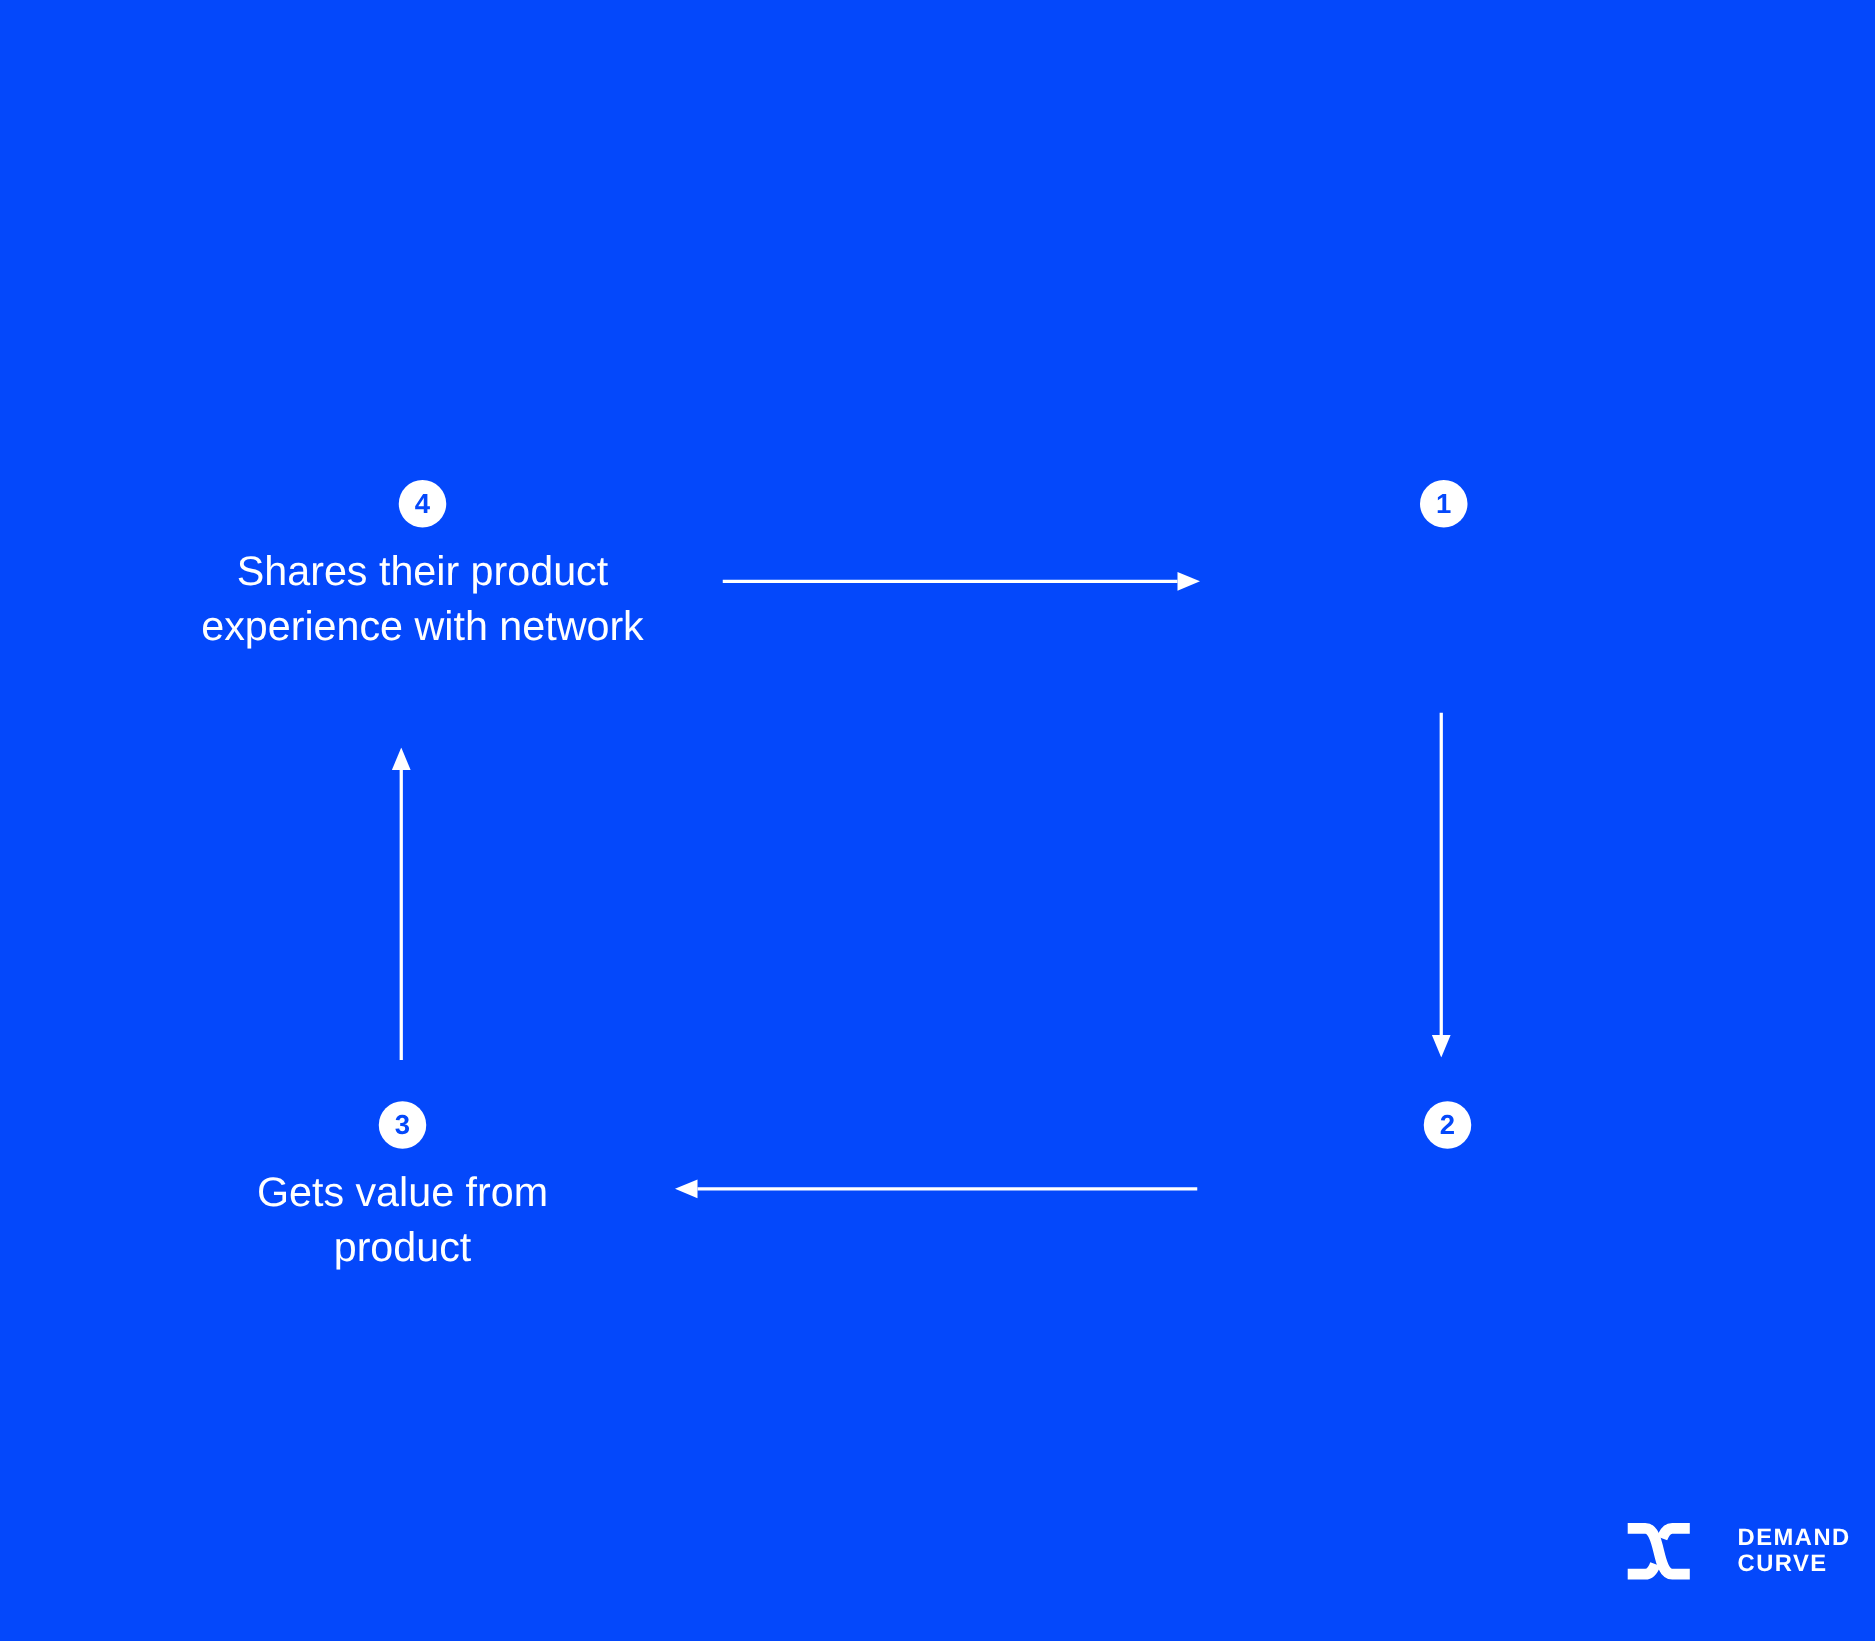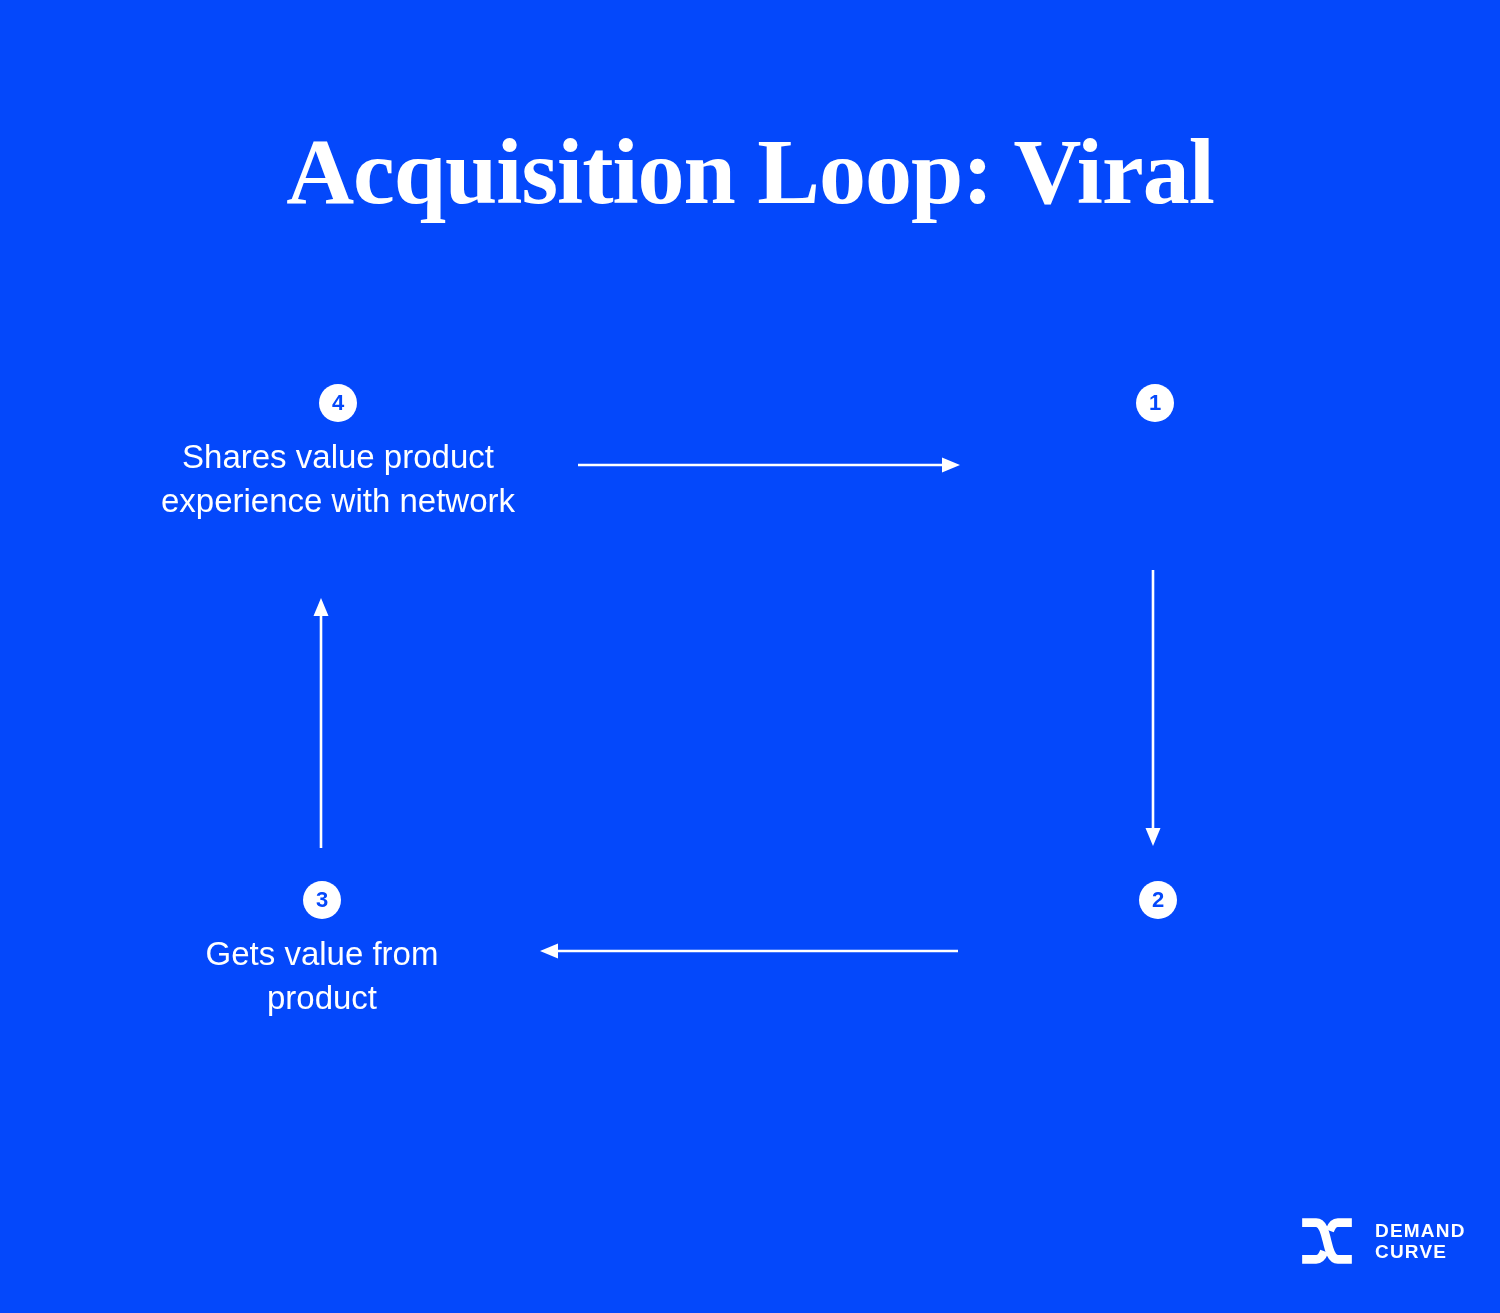--- a/index.html
+++ b/index.html
@@ -68,40 +68,39 @@
   #arrow-left   { left: 309px;  top: 598px; }
   .logo {
     position: absolute;
     left: 1297px;
     top: 1214px;
     display: flex;
     align-items: center;
   }
   .logo-mark { width: 60px; height: 54px; }
   .logo-text {
-    margin-left: 18px;
+    margin-left: 33px;
     color: #FFFFFF;
     font-weight: 700;
     font-size: 19px;
     letter-spacing: 1.2px;
     line-height: 21px;
   }
 </style>
 </head>
 <body>
 
 <div class="canvas">
 
-  <h1 class="title">Acquisition Loop: Viral</h1>
 
   <div class="step" id="step-4">
     <div class="badge">
       <span>4</span>
     </div>
-    <div class="step-label">Shares value product experience with network</div>
+    <div class="step-label">Shares their product experience with network</div>
   </div>
 
   <div class="step" id="step-1">
     <div class="badge">
       <span>1</span>
     </div>
   </div>
 
   <div class="step" id="step-3">
     <div class="badge">

